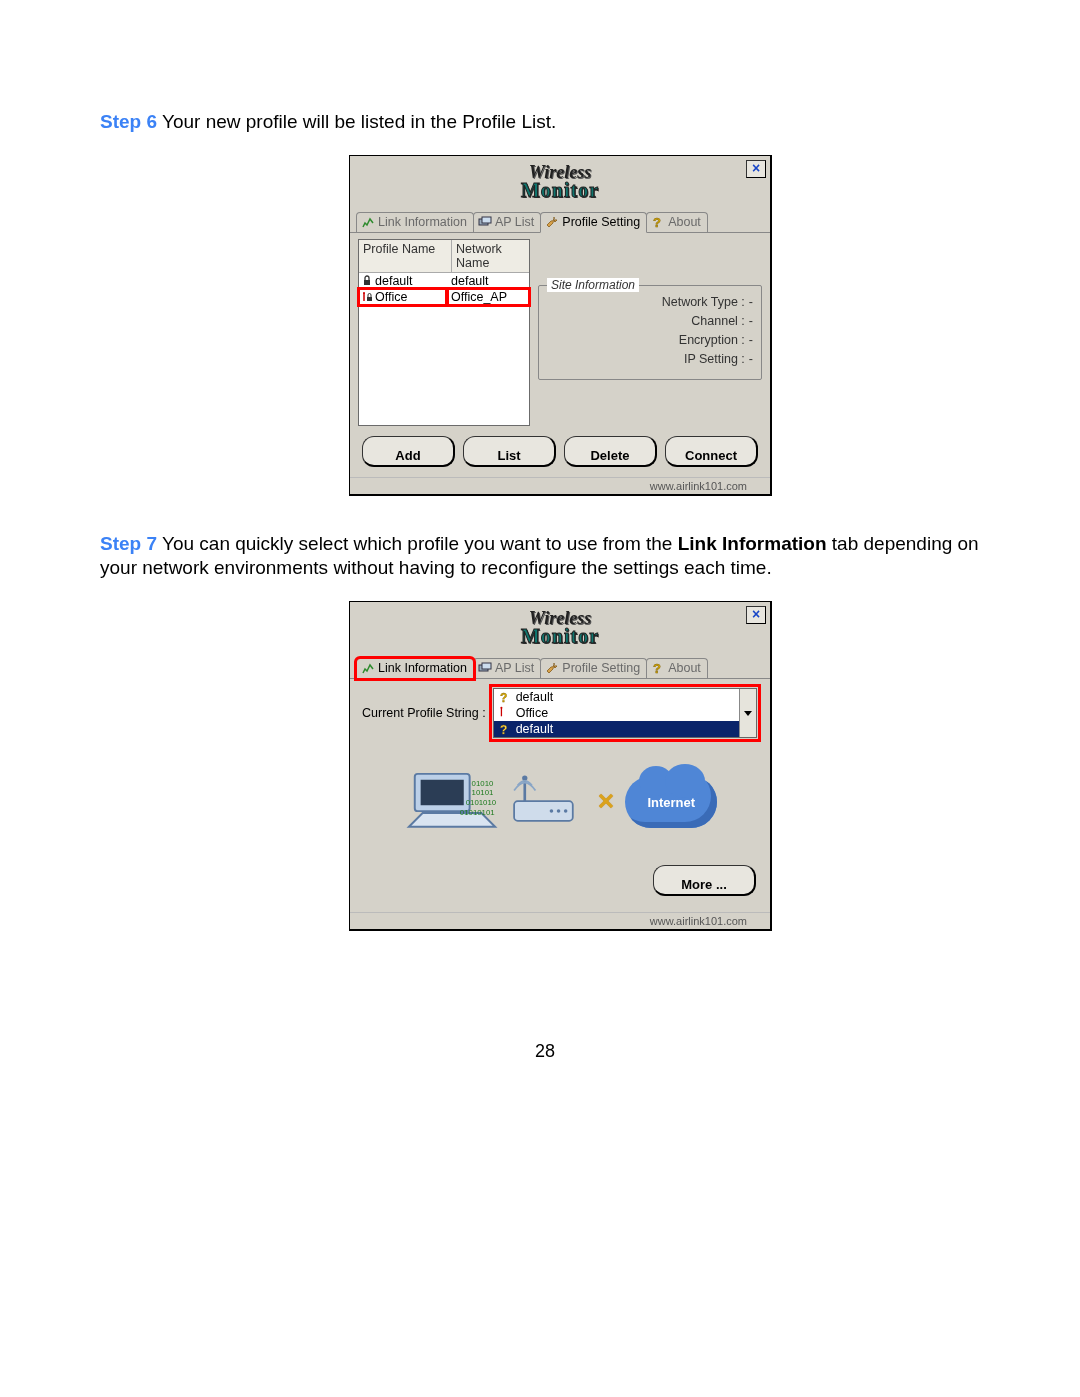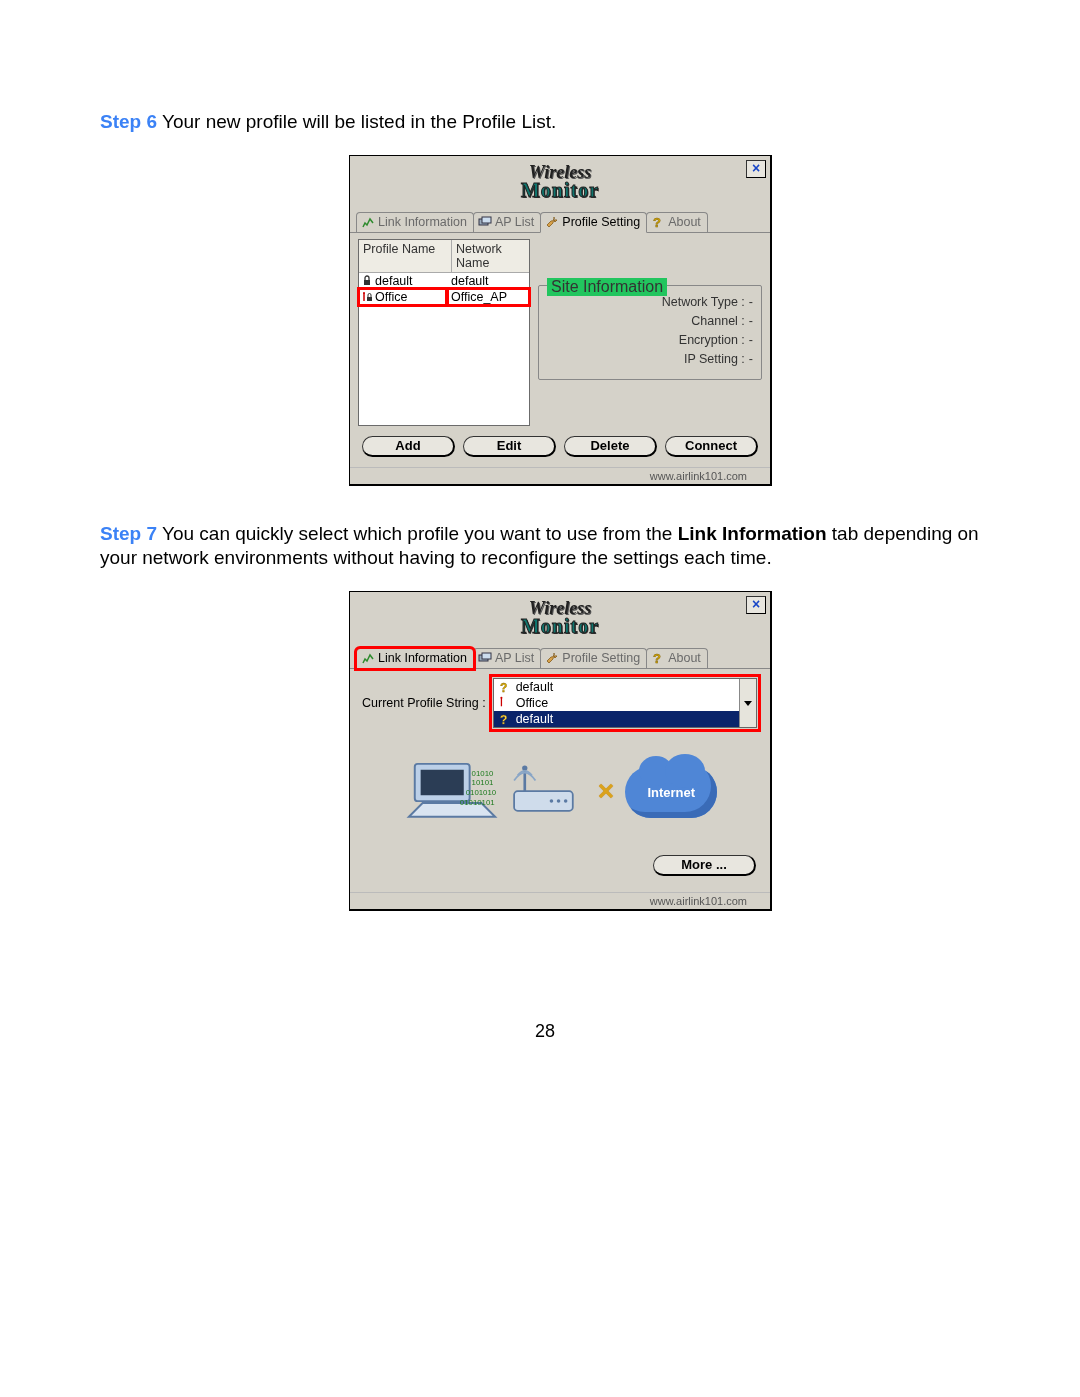--- a/index.html
+++ b/index.html
@@ -132,28 +132,28 @@
 
   .site-info{
     flex:1;
     border:1px solid #888;
     border-radius:2px;
     padding: 4px 8px 8px 8px;
     position:relative;
     font-size:12.5px;
     background:#d5d2c9;
   }
-  .site-info .legend{ position:absolute; top:-8px; left:8px; background:#22c55e; padding:0 4px; font-size:16px; color:#333;}
+  .site-info .legend{ position:absolute; top:-8px; left:8px; background:#ffffff; padding:0 4px; font-size:12px; color:#333;font-style:italic;}
   .field-row{ display:flex; justify-content:flex-end; gap:4px; margin:5px 0;}
   .field-row .lbl{ color:#333; text-align:right;}
   .field-row .val{ color:#333; }
 
   .btn-row{ display:flex; gap:8px; justify-content:center; margin-top:10px;}
   .btn{
-    min-width:70px; padding:1px 10px 2px;
+    min-width:70px; padding:11px 10px 2px;
     background:#e8e6df; border:1px solid #333;
     border-right:2px solid #000; border-bottom:2px solid #000;
     border-radius:12px; font-weight:bold; font-size:13px;
     cursor:pointer; text-align:center;
   }
   .footer-url{
     text-align:right; font-size:11px; color:#555;
     padding: 2px 23px 2px 0; border-top:1px solid #bbb;
   }
 
@@ -301,21 +301,21 @@
               </div>
             <div class="field-row">
                 <span class="lbl">IP Setting :</span>
                 <span class="val">-</span>
               </div>
           </div>
         </div>
 
         <div class="btn-row">
           <div class="btn">Add</div>
-          <div class="btn">Edit</div>
+          <div class="btn">List</div>
           <div class="btn">Delete</div>
           <div class="btn">Connect</div>
         </div>
       </div>
       <div class="footer-url">www.airlink101.com</div>
     </div>
   </div>
 
   <p class="step-text">
     <span class="step-label">Step 7</span><span> You can quickly select which profile you want to use from the </span><span class="bold">Link Information</span><span> tab depending on your network environments without having to reconfigure the settings each time.</span>

